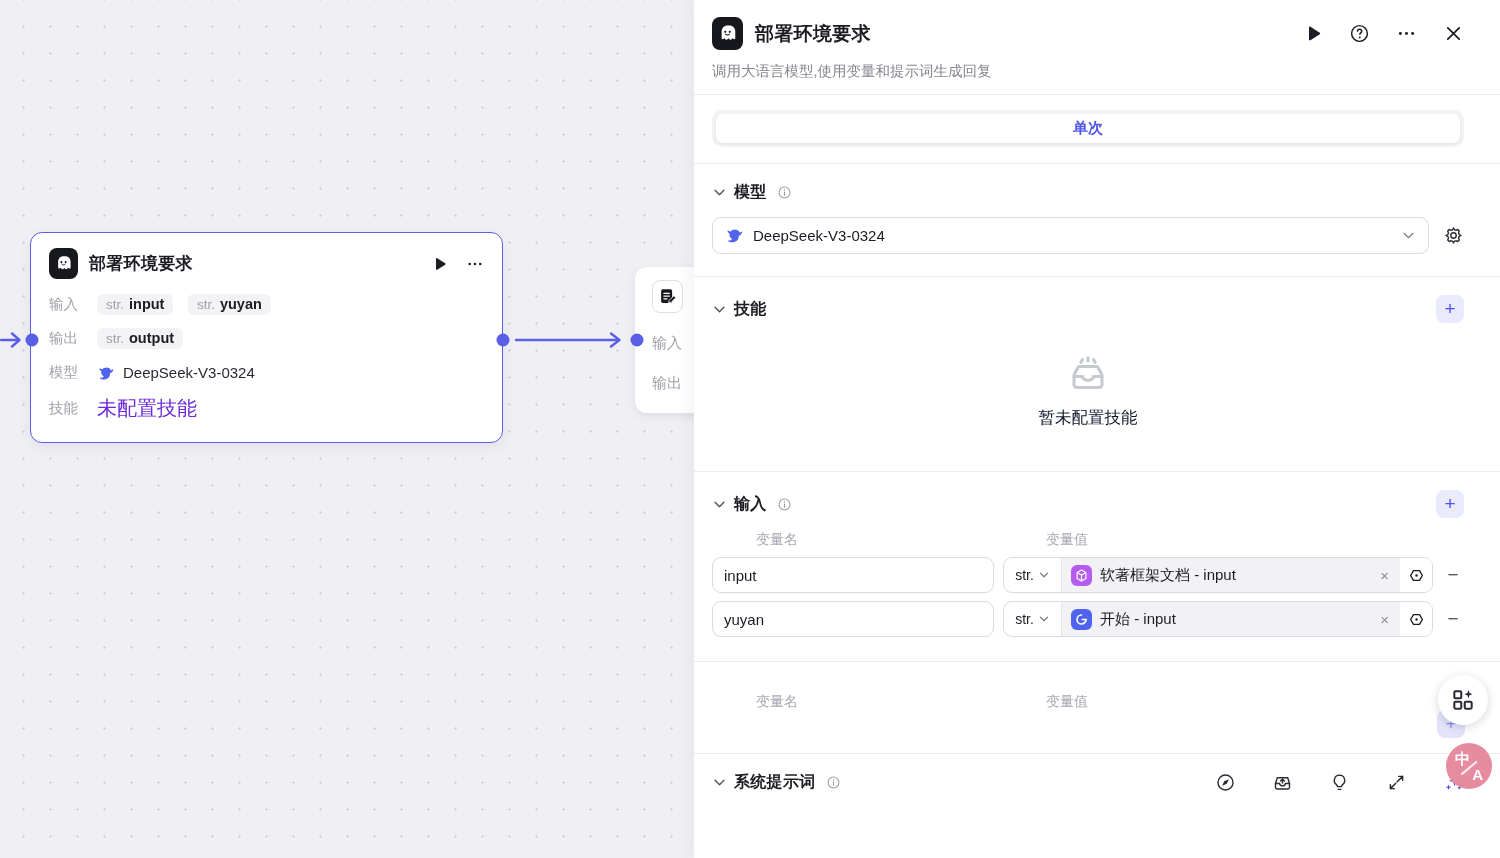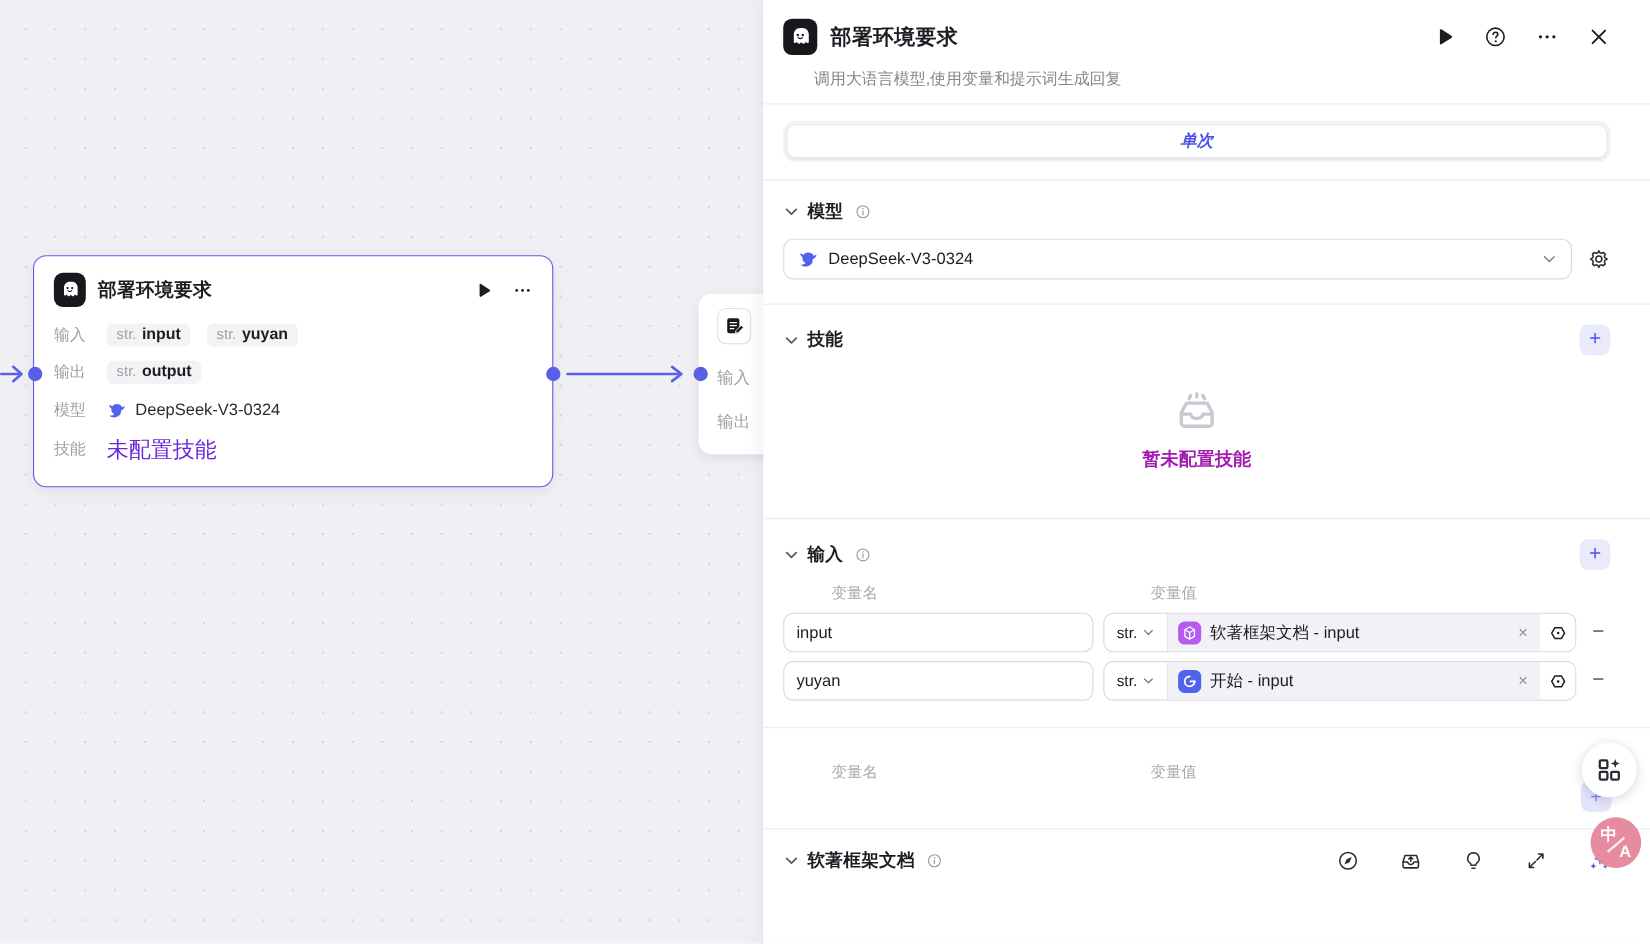--- a/index.html
+++ b/index.html
@@ -47,45 +47,45 @@
   .panel {
     position:absolute; left:694px; top:0; width:806px; height:858px;
     background:#fff; z-index:10; box-shadow:-4px 0 16px rgba(30,30,60,.06);
   }
   .p-head { display:flex; align-items:center; gap:12px; padding:17px 36px 0 18px; }
   .p-appicon { width:31px; height:33px; border-radius:8px; background:#17181d; display:flex; align-items:center; justify-content:center; flex:none; }
   .p-appicon svg { width:23px; height:23px; }
   .p-title { font-size:19px; font-weight:700; flex:1; letter-spacing:.3px; }
   .p-actions { display:flex; align-items:center; gap:26px; }
   .p-actions .ic { width:21px; height:21px; display:flex; cursor:pointer; }
-  .p-sub { padding:12px 36px 13px 18px; color:#85868e; font-size:14.5px;margin-left:28px; }
+  .p-sub { padding:12px 36px 13px 18px; color:#85868e; font-size:14.5px; }
   .divider { height:1px; background:#ececf0; }
 
   .tabwrap { padding:15px 36px 16px 18px; }
-  .tabbar { background:#f2f3f5; border-radius:10px; height:37px; display:flex; padding:4px;font-style:italic; }
+  .tabbar { background:#f2f3f5; border-radius:10px; height:37px; display:flex; padding:4px; }
   .tab { flex:1; display:flex; align-items:center; justify-content:center; font-size:15px; border-radius:7px; color:#3d3e45; cursor:pointer; }
   .tab.active { background:#fff; color:#4d53e8; font-weight:600; box-shadow:0 1px 3px rgba(30,30,60,.08); }
 
   .section { padding:18px 36px 20px 18px; }
   .sec-head { display:flex; align-items:center; gap:7px; }
   .chev { width:15px; height:15px; display:flex; color:#55565e; }
   .sec-title { font-size:16px; font-weight:700; letter-spacing:.3px; }
   .info { width:15px; height:15px; display:flex; margin-left:3px; }
   .spacer { flex:1; }
   .plus-btn { width:28px; height:28px; border-radius:8px; background:#e9eafb; color:#4d53e8; font-size:19px; display:flex; align-items:center; justify-content:center; cursor:pointer; border:none; }
 
   .model-select-row { display:flex; align-items:center; gap:14px; margin-top:14px; }
   .model-select { flex:1; height:37px; border:1px solid #d9dade; border-radius:9px; display:flex; align-items:center; gap:9px; padding:0 12px; cursor:pointer; background:#fff; }
   .model-select .whale { width:19px; height:19px; display:flex; }
   .model-name { font-size:15px; color:#1c1d23; flex:1; }
   .gear { width:21px; height:21px; display:flex; cursor:pointer; color:#2a2b33; }
 
   .empty-wrap { display:flex; flex-direction:column; align-items:center; padding:30px 0 16px; }
   .empty-wrap svg { width:52px; height:42px; }
-  .empty-text { margin-top:12px; font-size:16.5px; color:#a21caf; font-weight:700; }
+  .empty-text { margin-top:12px; font-size:16.5px; color:#0f172a; font-weight:400; }
 
   .cols { display:flex; margin-top:13px; font-size:14px; color:#a8a9b2; }
   .cols .c1 { width:290px;margin-left:44px; }
   .var-row { display:flex; align-items:center; margin-top:8px; gap:9px; }
   .var-name { width:282px; height:36px; border:1px solid #d9dade; border-radius:9px; padding:0 11px; font-size:15px; color:#1c1d23; font-family:inherit; background:#fff; }
   .val-group { flex:1; height:36px; border:1px solid #d9dade; border-radius:9px; display:flex; align-items:stretch; overflow:hidden; background:#fff; }
   .type-box { width:58px; display:flex; align-items:center; justify-content:center; gap:4px; font-size:14px; color:#1c1d23; border-right:1px solid #e4e4e9; cursor:pointer; flex:none; }
   .type-box .chev { width:12px; height:12px; color:#7c7d85; }
   .tag-area { flex:1; background:#f1f1f6; display:flex; align-items:center; gap:8px; padding:0 9px; }
   .tag-ic { width:21px; height:21px; border-radius:6px; display:flex; align-items:center; justify-content:center; flex:none; }
@@ -413,21 +413,21 @@
   </div>
   <div class="divider"></div>
 
   <div class="section">
     <div class="sec-head">
       <span class="chev">
           <svg viewBox="0 0 24 24" fill="none" stroke="currentColor" stroke-width="2.4" stroke-linecap="round" stroke-linejoin="round">
             <path d="M5 8.5l7 7 7-7"></path>
           </svg>
         </span>
-      <span class="sec-title">软著框架文档</span>
+      <span class="sec-title">系统提示词</span>
       <span class="info">
           <svg viewBox="0 0 24 24" fill="none" stroke="#9a9ba3" stroke-width="1.7">
             <circle cx="12" cy="12" r="8.7"></circle>
             <path d="M12 11v5.2" stroke-linecap="round"></path>
             <circle cx="12" cy="7.6" r="1.15" fill="#9a9ba3" stroke="none"></circle>
           </svg>
         </span>
       <div class="prompt-icons">
         <span class="ic">
             <svg viewBox="0 0 24 24" fill="none" stroke="#2a2b33" stroke-width="1.6">

